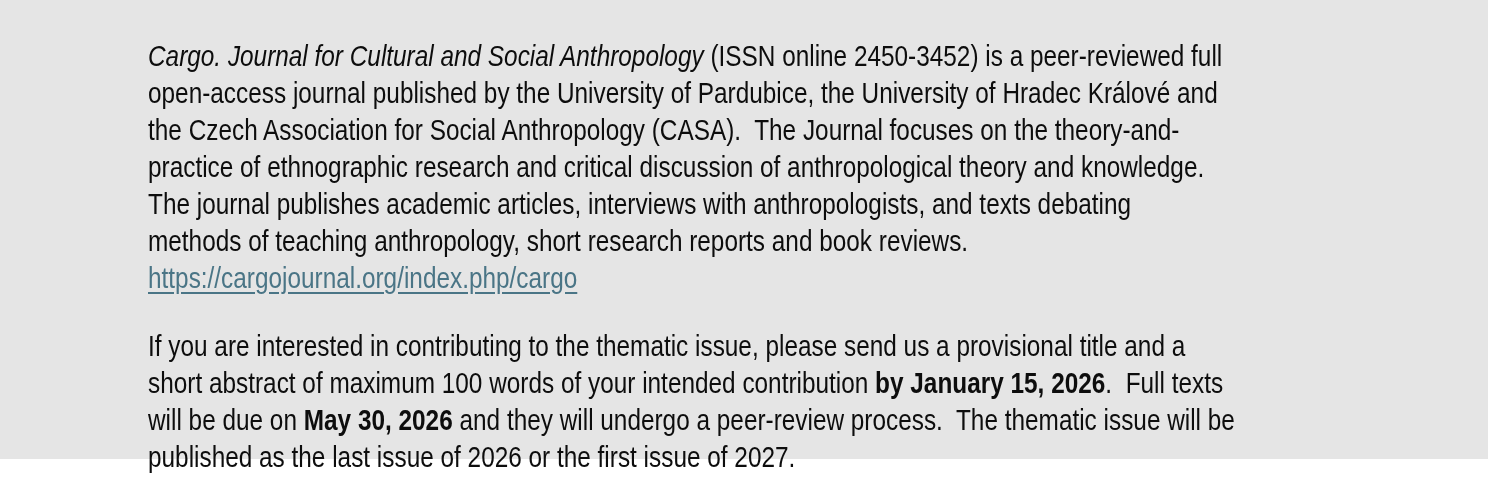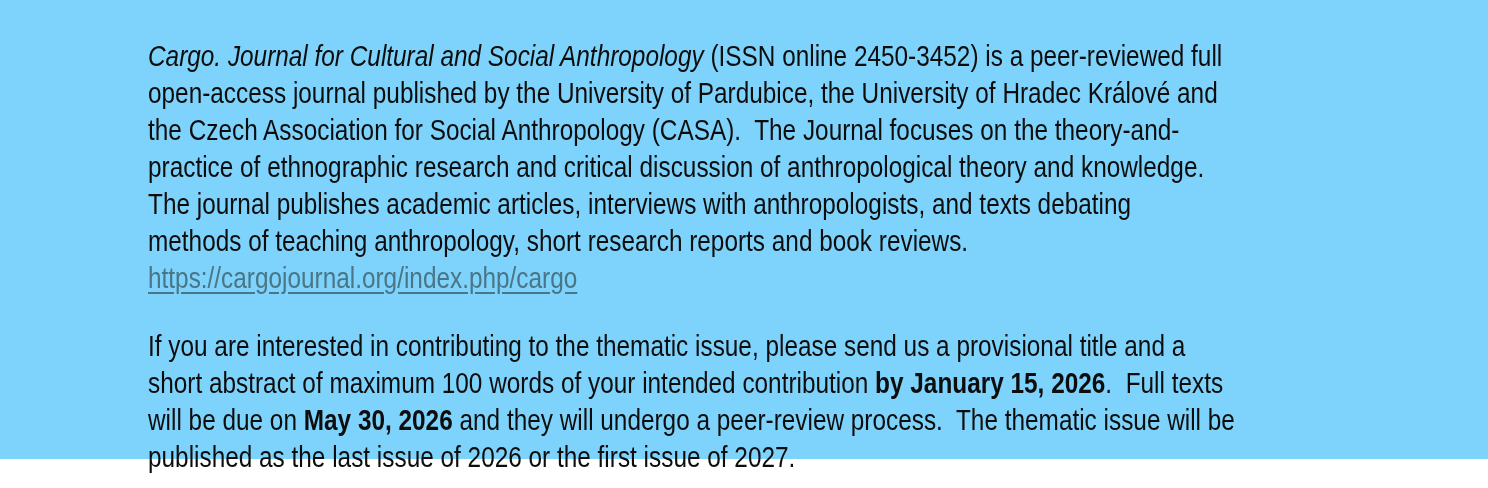--- a/index.html
+++ b/index.html
@@ -7,21 +7,21 @@
     width: 1488px;
     height: 488px;
     background: #ffffff;
     overflow: hidden;
     font-family: "Liberation Sans", sans-serif;
   }
   .page {
     position: relative;
     width: 1488px;
     height: 459px;
-    background: #7dd3fc;
+    background: #e5e5e5;
   }
   .doc {
     position: absolute;
     left: 148px;
     top: 38px;
     width: 1560px;
     transform: scaleX(0.84);
     transform-origin: 0 0;
     color: #0d0d0d;
   }

